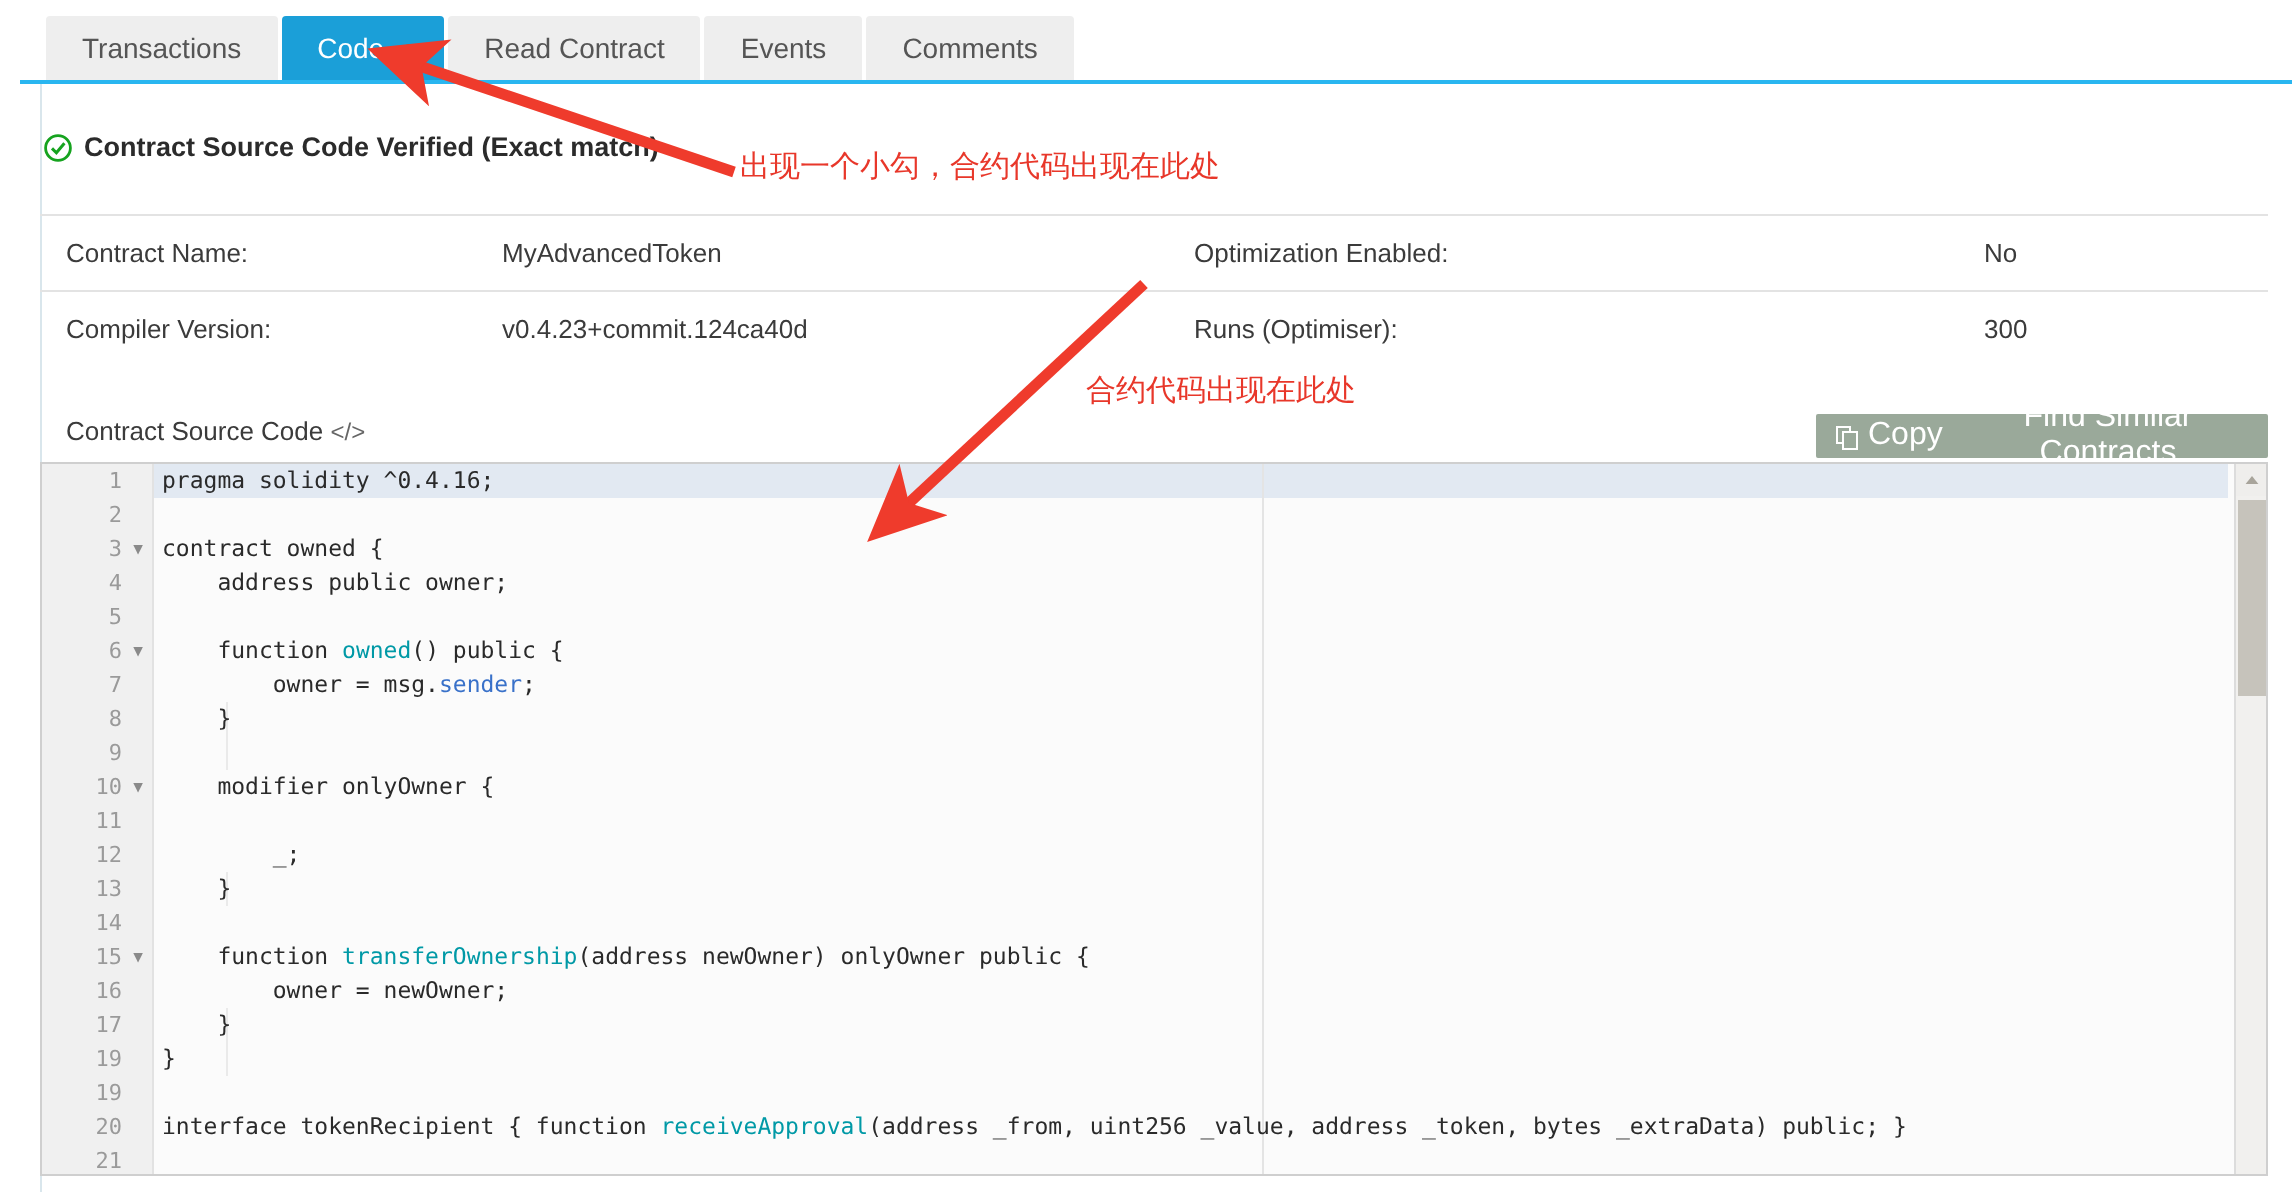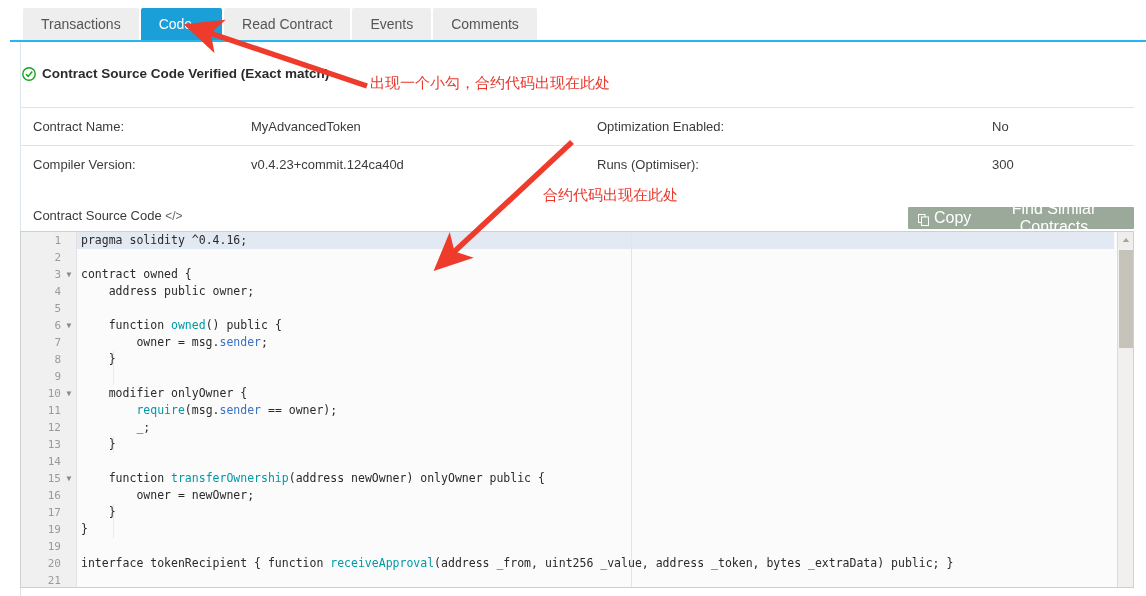--- a/index.html
+++ b/index.html
@@ -260,21 +260,21 @@
       <div class="code-line"><span class="ln">1</span><span class="ct"><span class="t-kw">pragma solidity </span><span class="t-num">^0.4.16;</span></span></div>
       <div class="code-line"><span class="ln">2</span><span class="ct"></span></div>
       <div class="code-line"><span class="ln">3</span><span class="fold">▼</span><span class="ct"><span class="t-kw">contract owned {</span></span></div>
       <div class="code-line"><span class="ln">4</span><span class="ct"><span class="t-kw">    address public owner;</span></span></div>
       <div class="code-line"><span class="ln">5</span><span class="ct"></span></div>
       <div class="code-line"><span class="ln">6</span><span class="fold">▼</span><span class="ct"><span class="t-kw">    function </span><span class="t-fn">owned</span><span class="t-kw">() public {</span></span></div>
       <div class="code-line"><span class="ln">7</span><span class="ct"><span class="t-kw">        owner = msg.</span><span class="t-prop">sender</span><span class="t-kw">;</span></span></div>
       <div class="code-line"><span class="ln">8</span><span class="ct"><span class="t-kw">    }</span></span></div>
       <div class="code-line"><span class="ln">9</span><span class="ct"></span></div>
       <div class="code-line"><span class="ln">10</span><span class="fold">▼</span><span class="ct"><span class="t-kw">    modifier onlyOwner {</span></span></div>
-      <div class="code-line"><span class="ln">11</span><span class="ct"><span class="t-kw">        </span><span class="t-fn">require</span><span class="t-kw">(msg.</span><span class="t-prop">sender</span><span class="t-kw"> == owner);</span></span></div>
+      <div class="code-line"><span class="ln">11</span></div>
       <div class="code-line"><span class="ln">12</span><span class="ct"><span class="t-kw">        _;</span></span></div>
       <div class="code-line"><span class="ln">13</span><span class="ct"><span class="t-kw">    }</span></span></div>
       <div class="code-line"><span class="ln">14</span><span class="ct"></span></div>
       <div class="code-line"><span class="ln">15</span><span class="fold">▼</span><span class="ct"><span class="t-kw">    function </span><span class="t-fn">transferOwnership</span><span class="t-kw">(address newOwner) onlyOwner public {</span></span></div>
       <div class="code-line"><span class="ln">16</span><span class="ct"><span class="t-kw">        owner = newOwner;</span></span></div>
       <div class="code-line"><span class="ln">17</span><span class="ct"><span class="t-kw">    }</span></span></div>
       <div class="code-line"><span class="ln">19</span><span class="ct"><span class="t-kw">}</span></span></div>
       <div class="code-line"><span class="ln">19</span><span class="ct"></span></div>
       <div class="code-line"><span class="ln">20</span><span class="ct"><span class="t-kw">interface tokenRecipient { function </span><span class="t-fn">receiveApproval</span><span class="t-kw">(address _from, uint256 _value, address _token, bytes _extraData) public; }</span></span></div>
       <div class="code-line"><span class="ln">21</span><span class="ct"></span></div>

